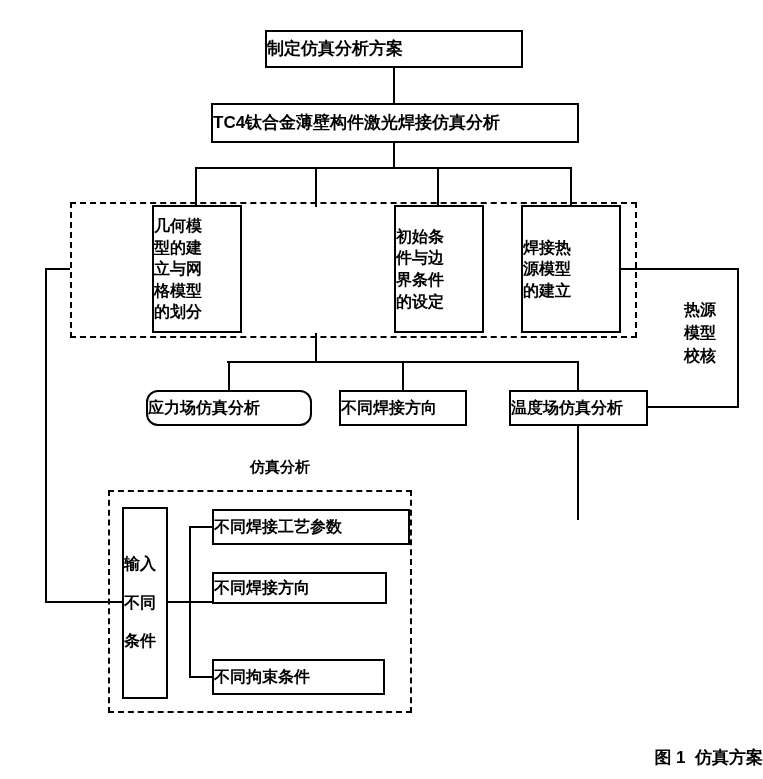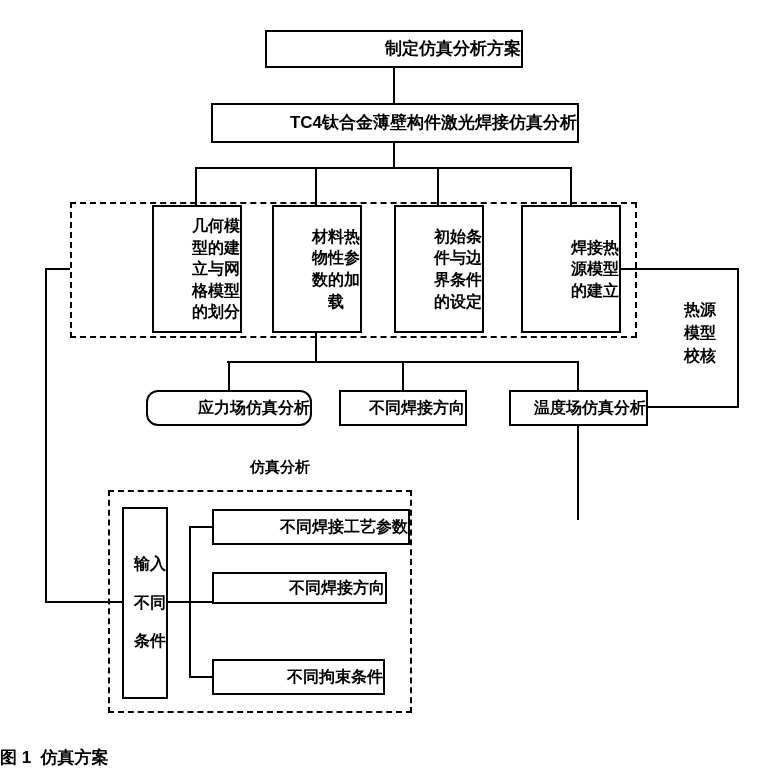--- a/index.html
+++ b/index.html
@@ -15,21 +15,21 @@
     background: #ffffff;
     overflow: hidden;
   }
   .box {
     position: absolute;
     box-sizing: border-box;
     background: #ffffff;
     border: 2px solid #000000;
     display: flex;
     align-items: center;
-    justify-content: flex-end;
+    justify-content: flex-start;
     text-align: center;
     font-weight: bold;
     color: #000000;
     font-size: 16px;
     line-height: 1.35;
     z-index: 3;
   }
   .box .txt {
     white-space: pre-line;
   }
@@ -56,21 +56,21 @@
     z-index: 3;
   }
   .fem-text { line-height: 1.55; }
   .input-text { line-height: 2.4; }
   .check-text { font-size: 16px; line-height: 1.45; }
   .sim-label { font-size: 15px; }
   .caption {
     position: absolute;
     left: 0;
     width: 763px;
-    text-align: left;
+    text-align: right;
     font-weight: bold;
     font-size: 17px;
     color: #000000;
     white-space: pre;
     z-index: 3;
   }
 </style>
 </head>
 <body>
 
@@ -97,26 +97,20 @@
 
 
   <div class="box" style="left:152px; top:205px; width:90px; height:128px;">
     <span class="txt">几何模
 型的建
 立与网
 格模型
 的划分</span>
   </div>
 
-  <div class="box" style="left:272px; top:205px; width:90px; height:128px;">
-    <span class="txt">材料热
-物性参
-数的加
-载</span>
-  </div>
 
   <div class="box" style="left:394px; top:205px; width:90px; height:128px;">
     <span class="txt">初始条
 件与边
 界条件
 的设定</span>
   </div>
 
   <div class="box" style="left:521px; top:205px; width:100px; height:128px;">
     <span class="txt">焊接热

